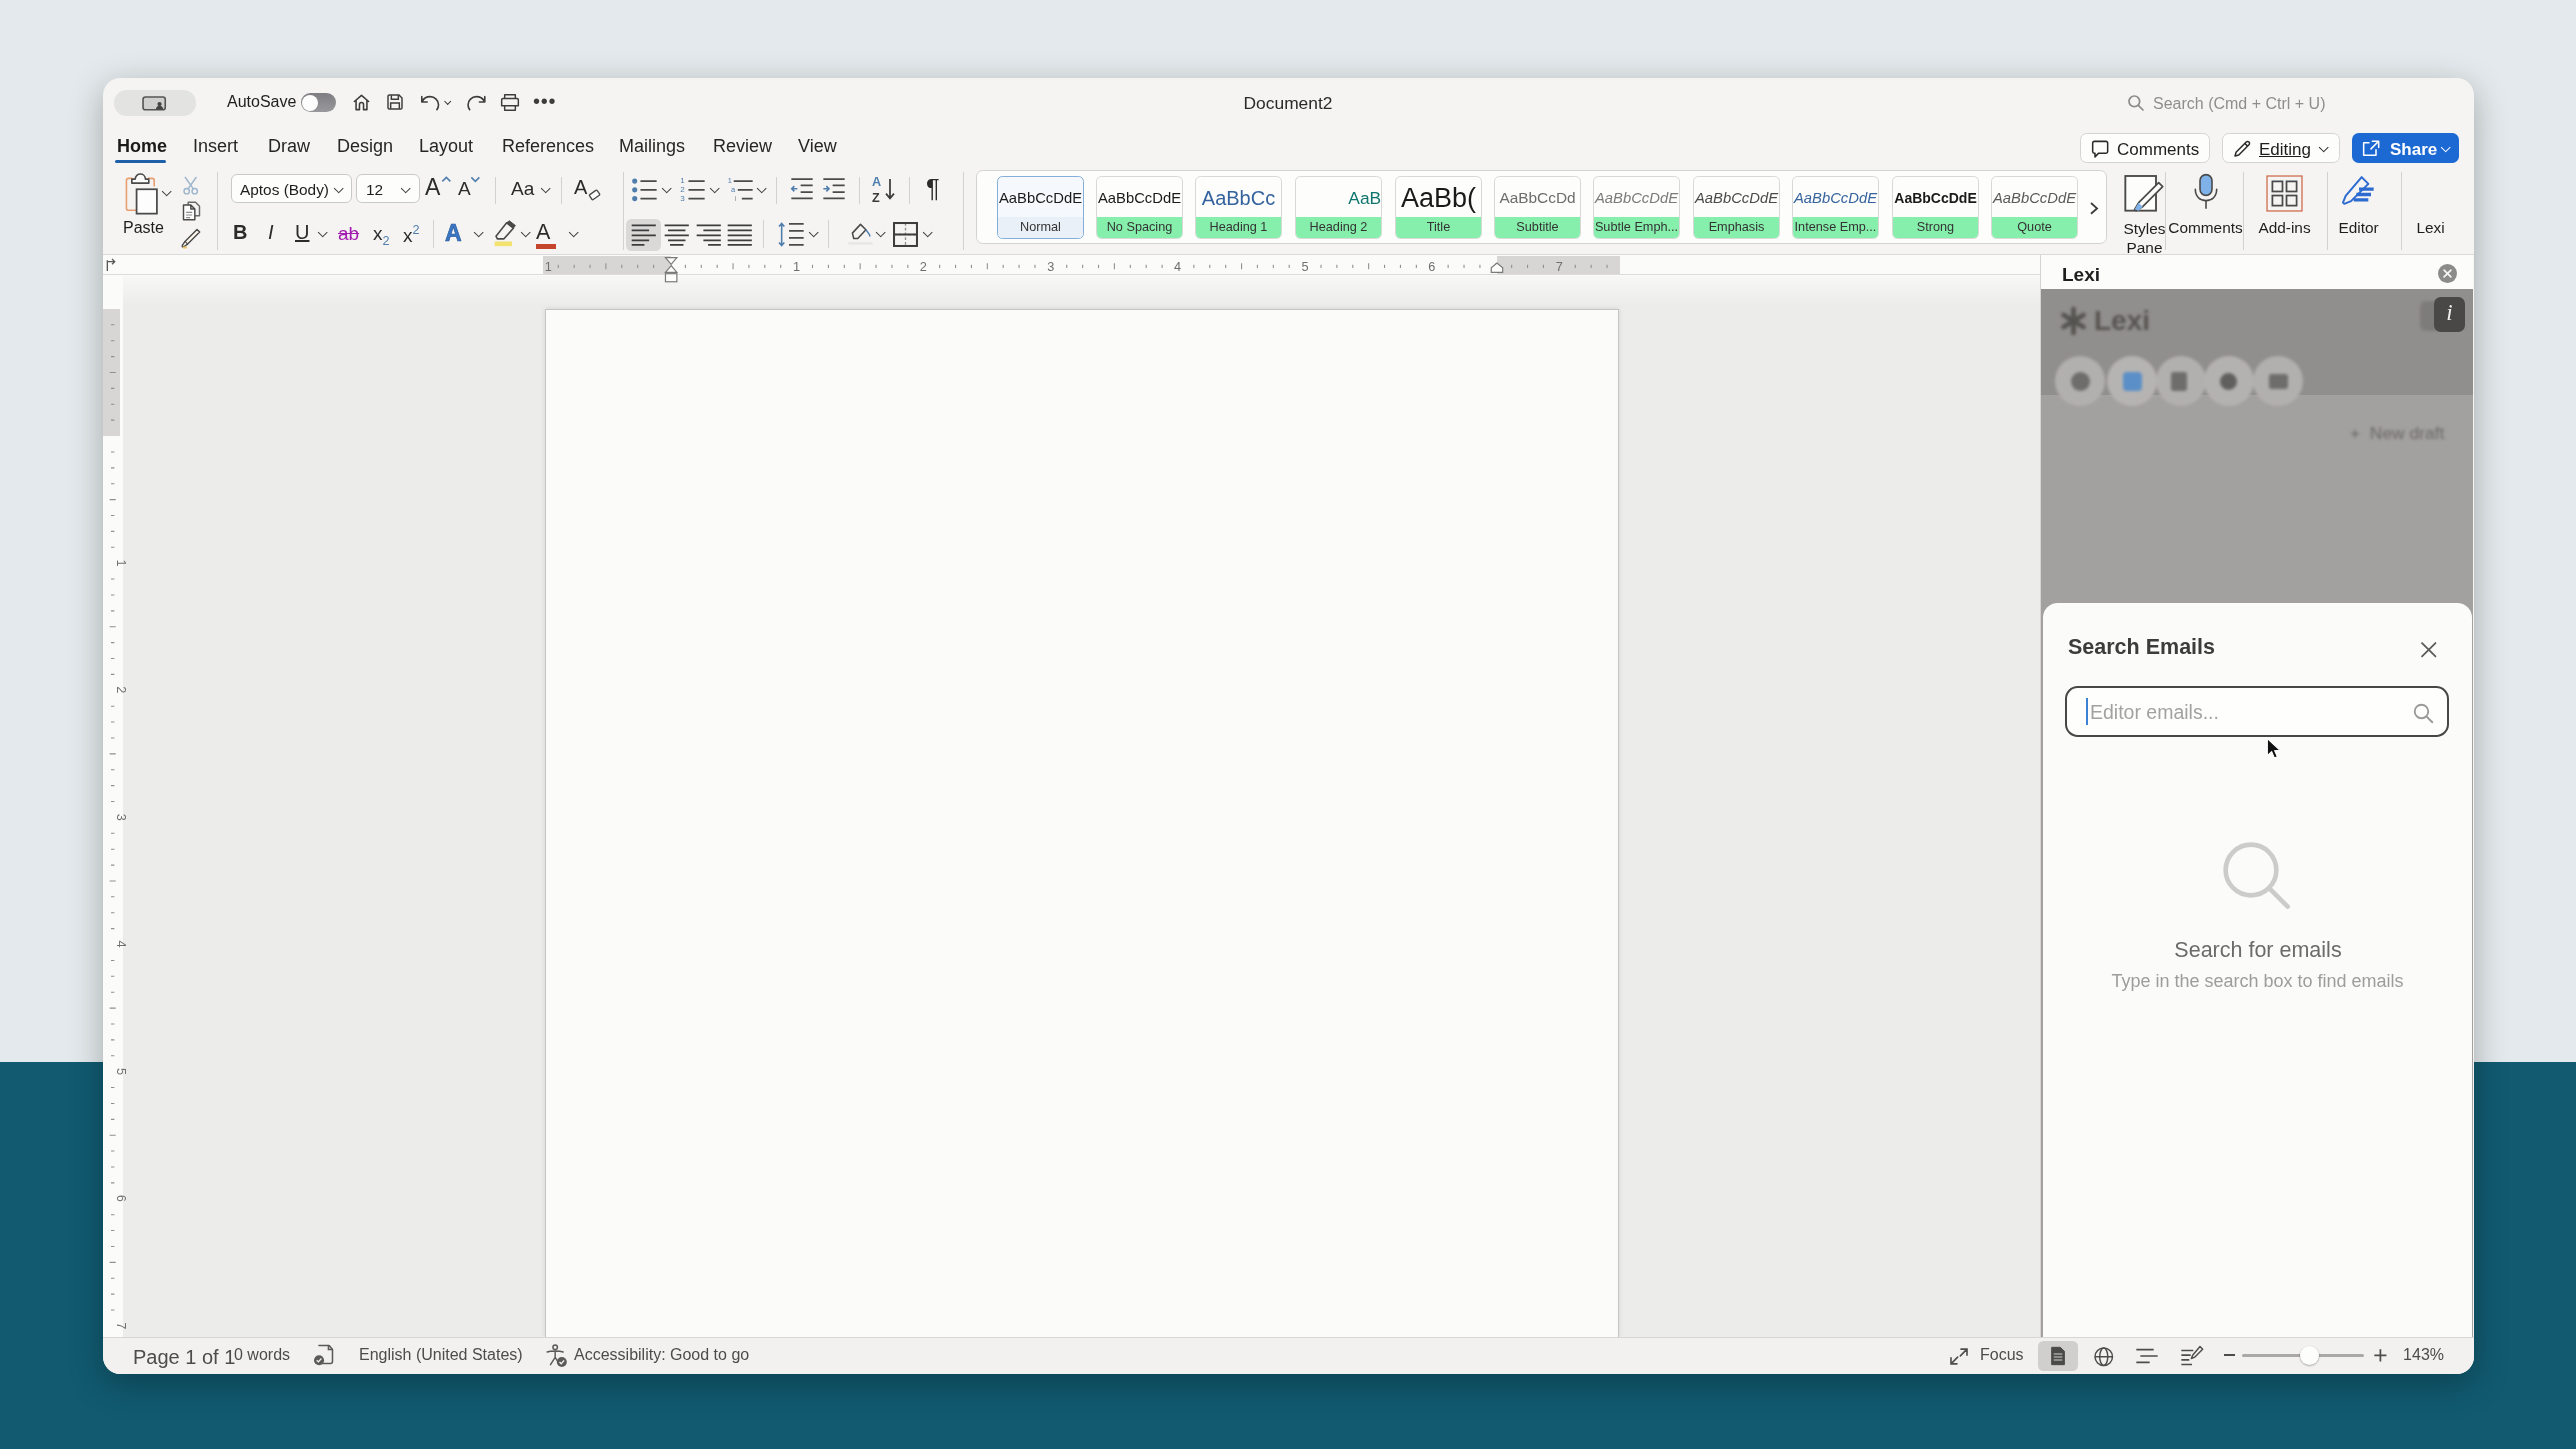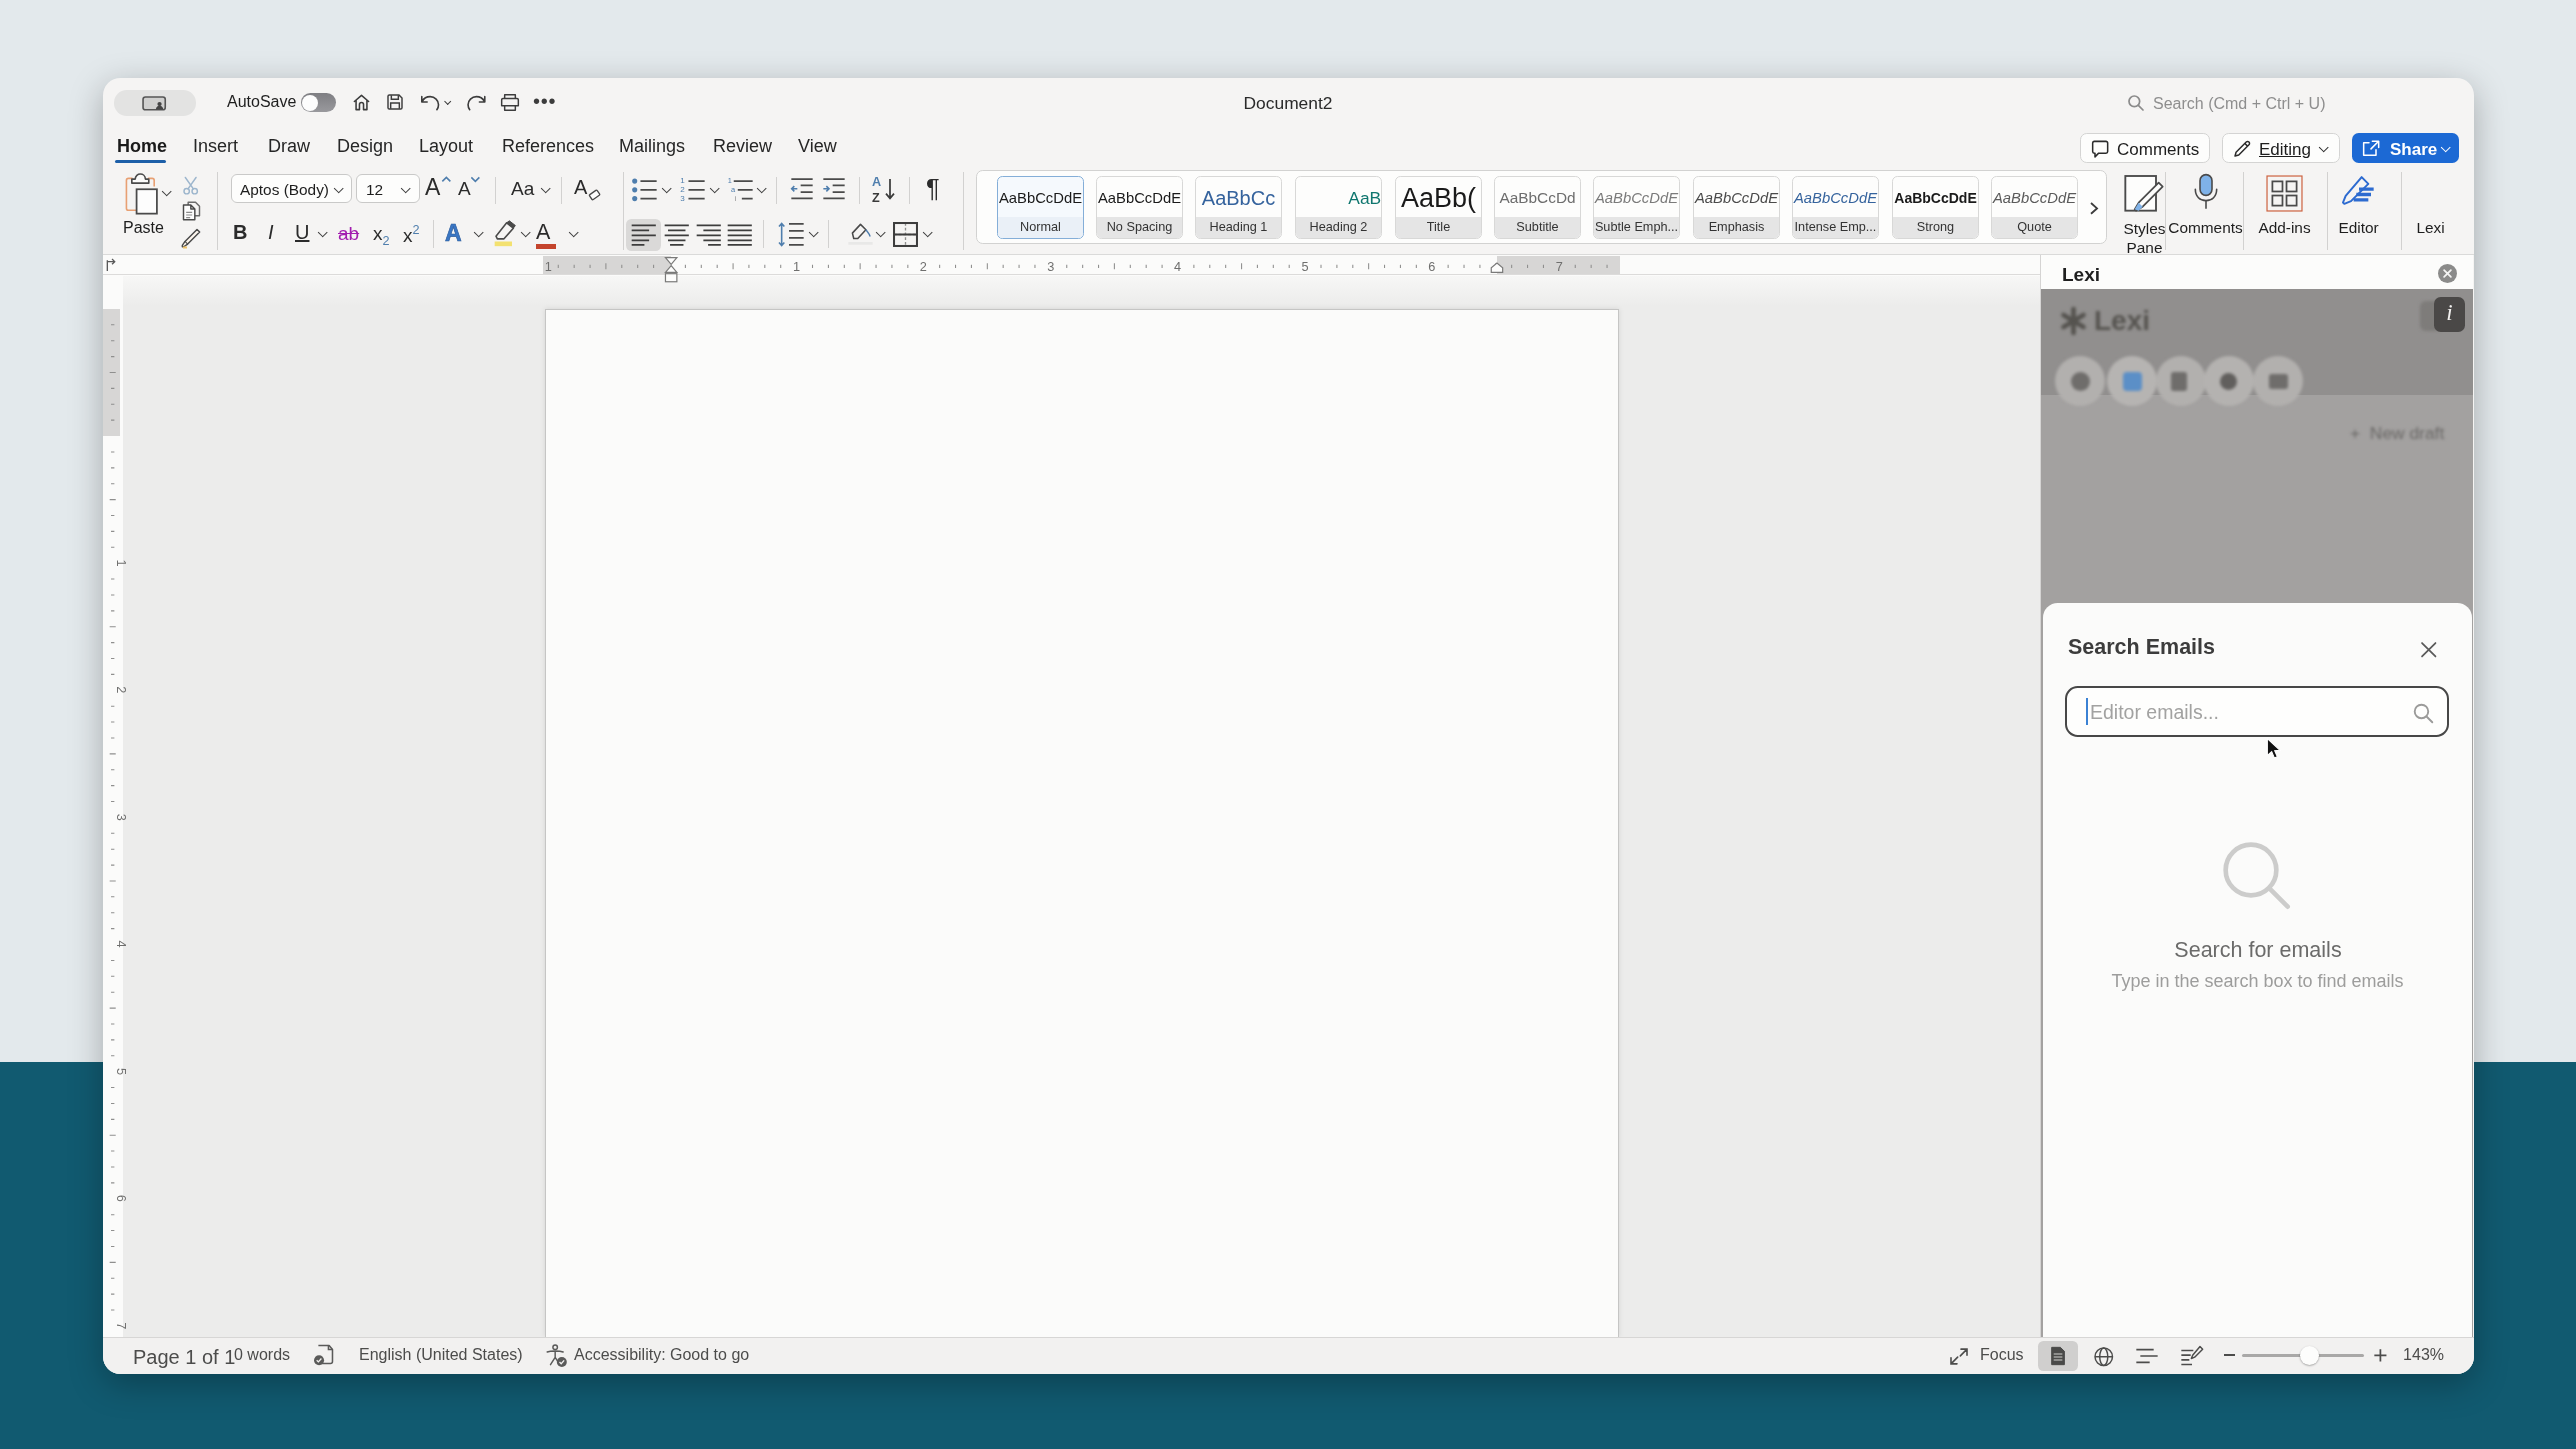--- a/index.html
+++ b/index.html
@@ -241,21 +241,21 @@
     <rect x="3" y="3" width="34" height="34" fill="none" stroke="#3d3d3d" stroke-width="3"></rect>
   </svg>
   <div class="ch" style="left:924px;top:229px;border-color:#3d3d3d;"></div>
   <div class="vdiv" style="left:963px;top:172px;height:78px;"></div>
 
   <div class="ab" style="left:976px;top:170px;width:1131px;height:74px;background:#fdfdfc;border:1.3px solid #d2d2d1;border-radius:6.7px;"></div>
   <div id="gallery">
     <style>
       .card { position:absolute; top:176px; width:87px; height:63px; background:#fdfdfc; border:1px solid #d8d8d7; border-radius:5.4px; overflow:hidden; }
       .card .pv { position:absolute; left:0; top:0; width:100%; height:42px; display:flex; align-items:center; justify-content:center; white-space:nowrap; }
-      .card .lb { position:absolute; left:0; bottom:0; width:100%; height:21.5px; background:#e5e5e5; color:#333; font-size:12.7px; text-align:center; line-height:21.5px; white-space:nowrap; overflow:hidden; }
+      .card .lb { position:absolute; left:0; bottom:0; width:100%; height:21.5px; background:#86efac; color:#333; font-size:12.7px; text-align:center; line-height:21.5px; white-space:nowrap; overflow:hidden; }
     </style>
     <div class="card" style="left:997px;border:1.7px solid #84aed8;background:#f5f9fd;">
             <div class="pv" style="font-size:14.8px;color:#1a1a1a;">AaBbCcDdE</div>
             <div class="lb" style="background:#eaf0f7;">Normal</div>
           </div>
     <div class="card" style="left:1096px;">
             <div class="pv" style="font-size:14.8px;color:#1a1a1a;">AaBbCcDdE</div>
             <div class="lb">No Spacing</div>
           </div>
     <div class="card" style="left:1195px;">

